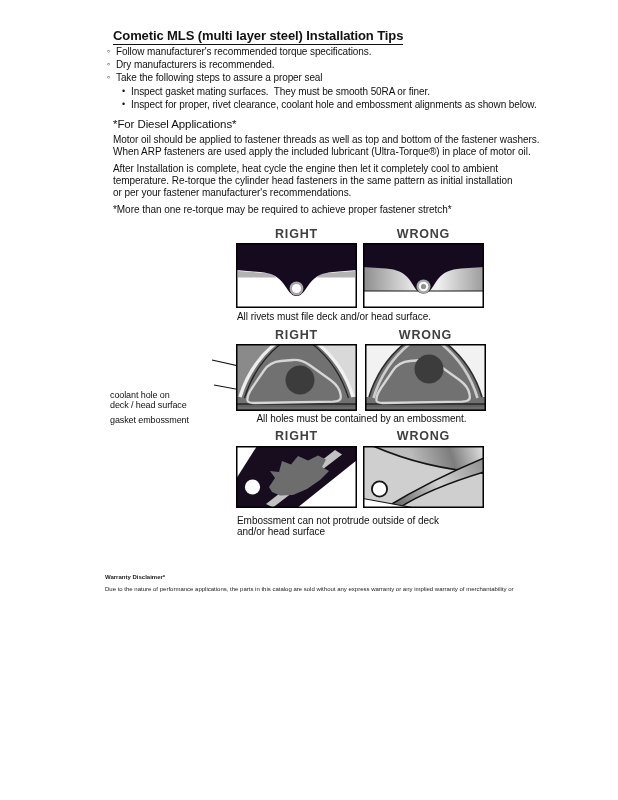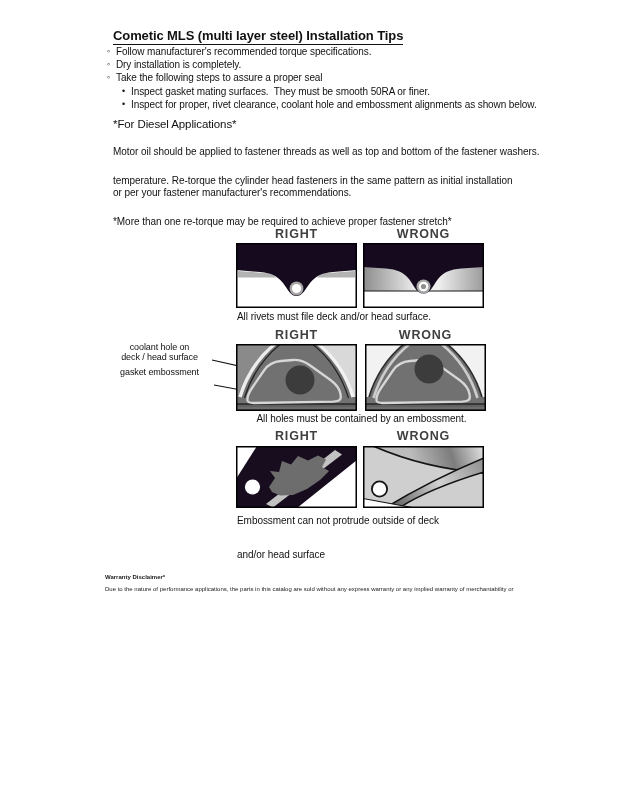--- a/index.html
+++ b/index.html
@@ -7,24 +7,24 @@
         font-family:"Liberation Sans",sans-serif;color:#111;}
   .abs{position:absolute;}
   .pre{white-space:pre;}
   .title{font-size:13px;font-weight:bold;letter-spacing:-0.1px;
          border-bottom:1.6px solid #111;padding-bottom:1px;display:inline-block;}
   .bullets{font-size:10px;line-height:13.2px;letter-spacing:-0.1px;}
   .bullet-row{display:flex;}
   .bullet-row .marker{flex:0 0 9px;width:9px;font-size:9px;}
   .bullet-row.l2{margin-left:15px;}
   .h2{font-size:11.5px;font-weight:normal;letter-spacing:-0.1px;}
-  .body{font-size:10px;line-height:12.2px;letter-spacing:-0.05px;margin-top:12px;}
+  .body{font-size:10px;line-height:12.2px;letter-spacing:-0.05px;}
   .dlabel{font-size:12.5px;font-weight:bold;letter-spacing:0.8px;width:121px;text-align:center;color:#404040;}
   .caption{font-size:10px;letter-spacing:-0.05px;}
-  .sidelabel{font-size:9px;line-height:9.5px;width:99px;text-align:center;letter-spacing:-0.1px;}
+  .sidelabel{font-size:9px;line-height:9.5px;width:99px;text-align:left;letter-spacing:-0.1px;margin-top:48px;}
   .warranty{font-size:6px;line-height:7.3px;color:#222;letter-spacing:0;}
   .wline{white-space:pre;}
   .wline.gap{margin-top:4.5px;}
   .wline.bold{font-weight:bold;}
   .footer{font-size:13.5px;color:#be185d;letter-spacing:0.2px;}
   svg{display:block;}
 </style>
 </head>
 <body>
 
@@ -35,43 +35,45 @@
   </div>
 
   <div class="abs bullets" style="left:107px;top:45px">
 
   <div class="bullet-row l1">
       <span class="marker">◦</span>
       <span class="pre">Follow manufacturer's recommended torque specifications.</span>
     </div>
       <div class="bullet-row l1">
       <span class="marker">◦</span>
-      <span class="pre">Dry installation is completely.</span>
+      <span class="pre">Dry manufacturers is recommended.</span>
     </div>
       <div class="bullet-row l1">
       <span class="marker">◦</span>
       <span class="pre">Take the following steps to assure a proper seal</span>
     </div>
       <div class="bullet-row l2">
       <span class="marker">•</span>
       <span class="pre">Inspect gasket mating surfaces.  They must be smooth 50RA or finer.</span>
     </div>
       <div class="bullet-row l2">
       <span class="marker">•</span>
       <span class="pre">Inspect for proper, rivet clearance, coolant hole and embossment alignments as shown below.</span>
     </div>
     </div>
 
   <div class="abs h2" style="left:113px;top:118px">*For Diesel Applications*</div>
   <div class="abs body" style="left:113px;top:134px">
 
   <div class="pre">Motor oil should be applied to fastener threads as well as top and bottom of the fastener washers.</div>
+      <div class="pre">When ARP fasteners are used apply the included lubricant (Ultra-Torque®) in place of motor oil.</div>
     </div>
   <div class="abs body" style="left:113px;top:163px">
 
+  <div class="pre">After Installation is complete, heat cycle the engine then let it completely cool to ambient</div>
       <div class="pre">temperature. Re-torque the cylinder head fasteners in the same pattern as initial installation</div>
       <div class="pre">or per your fastener manufacturer's recommendations.</div>
     </div>
   <div class="abs body pre" style="left:113px;top:204px">*More than one re-torque may be required to achieve proper fastener stretch*</div>
 
   <div class="abs dlabel" style="left:236px;top:227px">RIGHT</div>
   <div class="abs dlabel" style="left:363px;top:227px">WRONG</div>
 
   <div class="abs" style="left:236px;top:243px">
     <svg width="121" height="65" viewBox="0 0 121 65">
@@ -196,21 +198,21 @@
       <path d="M22,62 C55,42 90,25 121,12" stroke="#121212" stroke-width="1.6" fill="none"></path>
       <path d="M36,62 C56,49 88,36 121,26" stroke="#121212" stroke-width="1.4" fill="none"></path>
       <path d="M0,52.5 L52,62 L0,62 Z" fill="#ffffff"></path>
       <path d="M0,52.5 L52,62" stroke="#161616" stroke-width="1.2" fill="none"></path>
       <circle cx="16.5" cy="43" r="7.6" fill="#ffffff" stroke="#141414" stroke-width="1.8"></circle>
       <rect x="0.75" y="0.75" width="119.5" height="60.5" fill="none" stroke="#000" stroke-width="1.5"></rect>
     </svg>
   </div>
 
   <div class="abs caption pre" style="left:237px;top:515px">Embossment can not protrude outside of deck</div>
-  <div class="abs caption pre" style="left:237px;top:549px">and/or head surface</div>
+  <div class="abs caption pre" style="left:237px;top:526px">and/or head surface</div>
 
   <div class="abs warranty" style="left:105px;top:574px;width:416px">
 
   <div class="wline bold">Warranty Disclaimer*</div>
       <div class="wline gap">Due to the nature of performance applications, the parts in this catalog are sold without any express warranty or any implied warranty of merchantability or</div>
       <div class="wline">fitness for a particular purpose.  Cometic Gasket Inc., shall not, under any circumstances, be liable for any special, incidental or consequential damages,</div>
       <div class="wline">including, person, party or property, but not limited to, damage, or loss of property or equipment, loss of profits or revenue, cost of purchased or replacement</div>
       <div class="wline">goods, or claims of customers of the purchase, which may arise and/or result from sale, installation or use of these parts.  Installation of these parts could</div>
       <div class="wline">adversely affect the motor manufacturers warranty coverage.</div>
       <div class="wline gap">VENUE-The agreed upon venue, in the event of dispute whatsoever between the parties, whether instituted by either party, including, but not limited to,</div>

